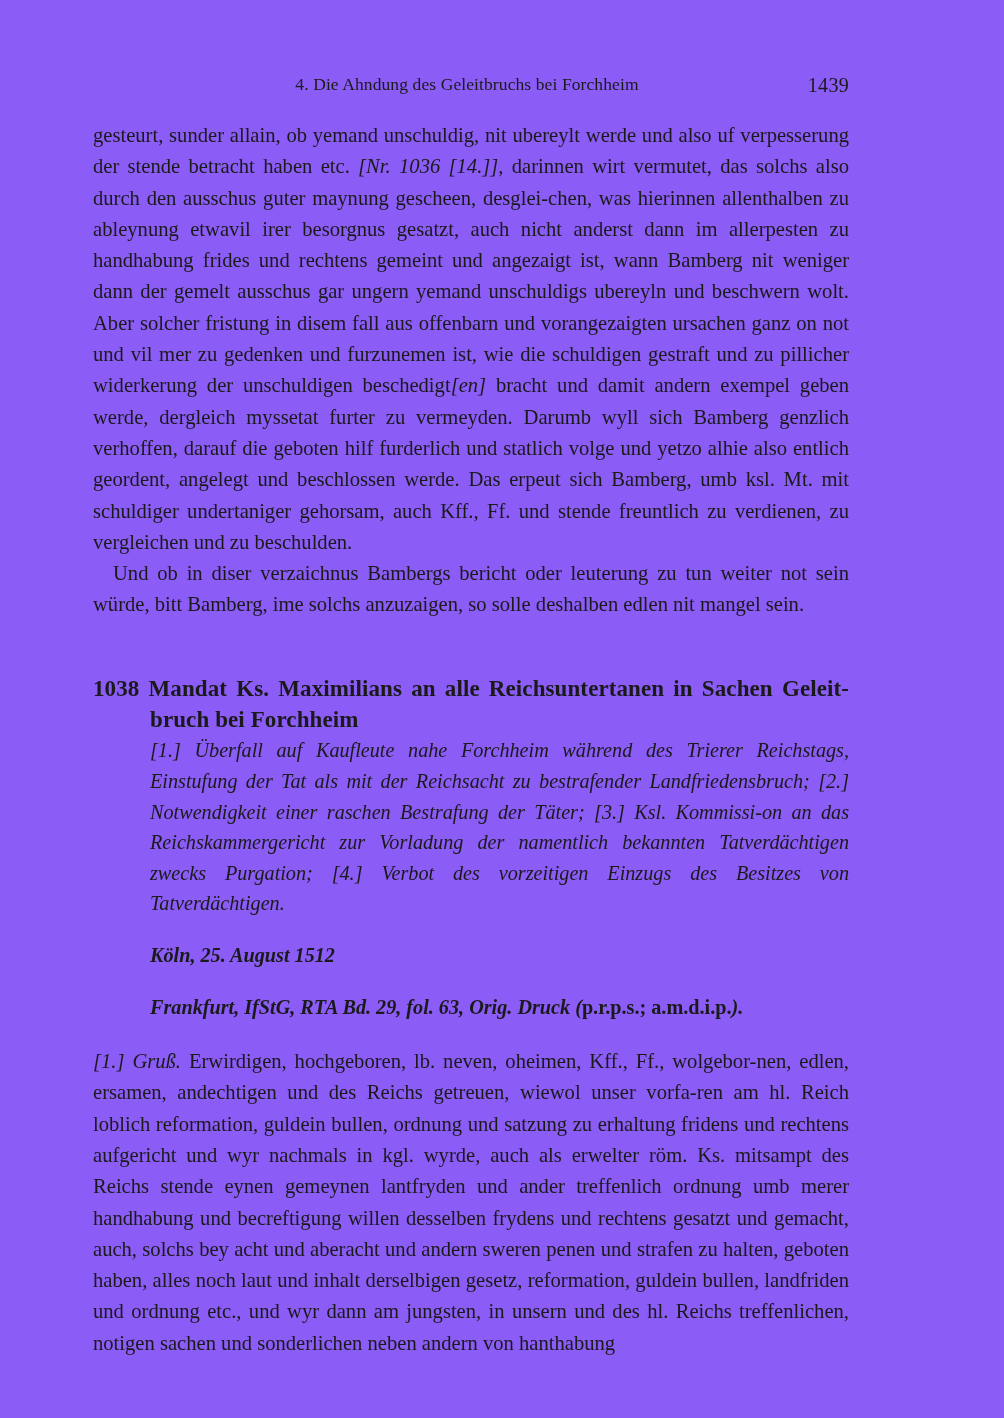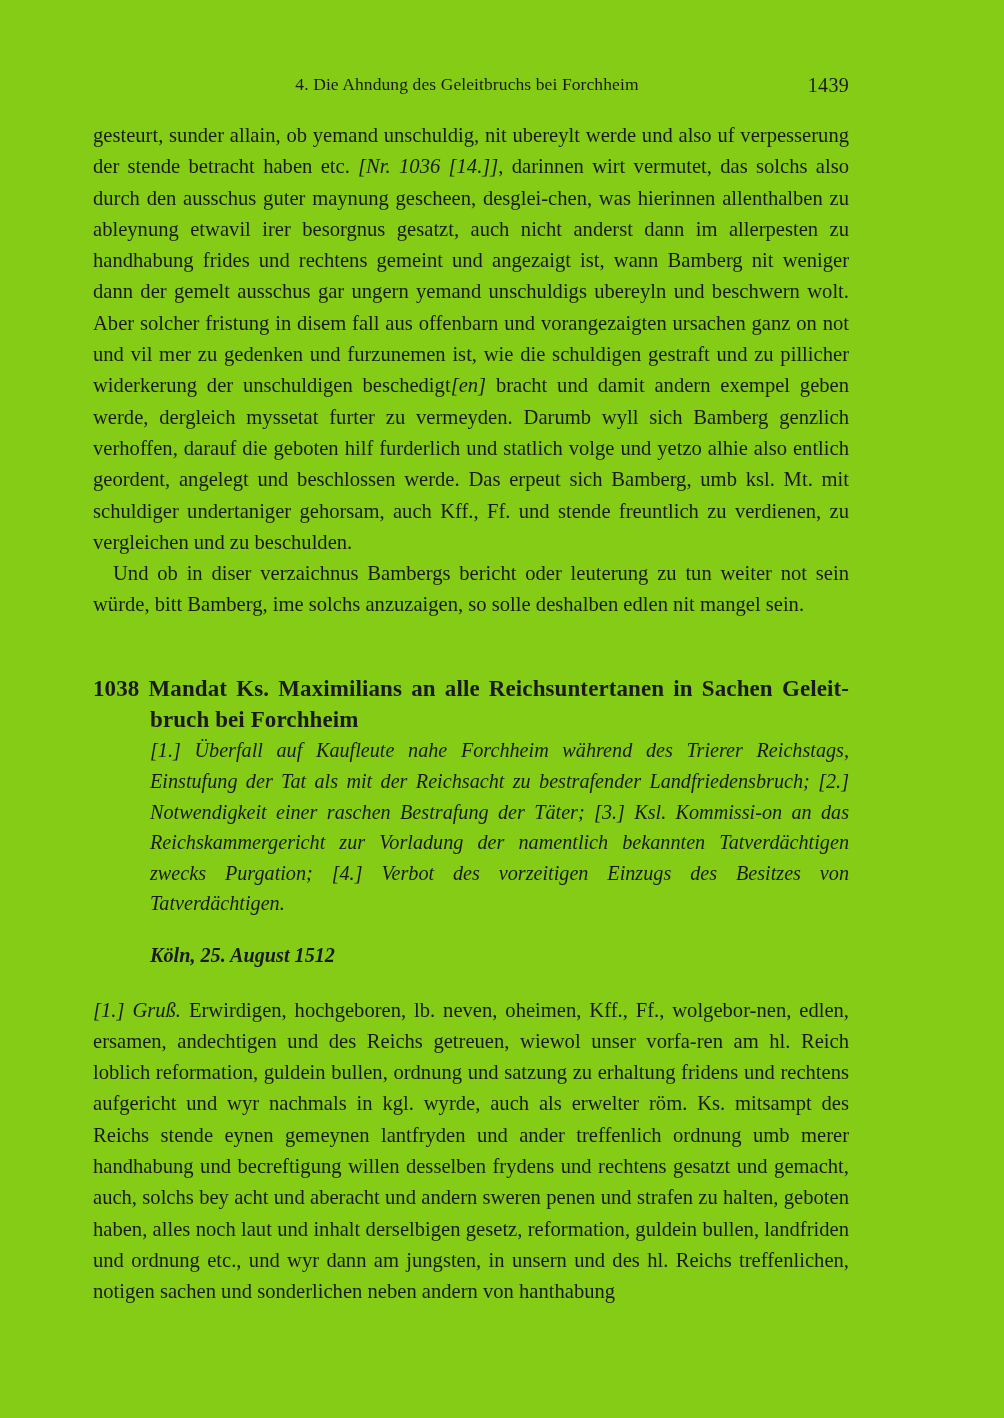--- a/index.html
+++ b/index.html
@@ -9,21 +9,21 @@
   }
   body {
     font-family: "Liberation Serif", "DejaVu Serif", serif;
     color: #1a1a1a;
   }
   #page {
     position: relative;
     width: 1004px;
     height: 1418px;
     margin: 0 auto;
-    background: #84cc16;
+    background: #8b5cf6;
     overflow: hidden;
     box-sizing: border-box;
   }
   #content {
     position: absolute;
     left: 93px;
     top: 74px;
     width: 756px;
   }
 
@@ -122,19 +122,20 @@
     <div class="heading-block">
       <p class="section-heading"><span>1038</span>&nbsp;<span>Mandat Ks. Maximilians an alle Reichsuntertanen in Sachen Geleit-bruch bei Forchheim</span></p>
     </div>
 
     <div class="regest-block">
       <p class="regest">[1.] Überfall auf Kaufleute nahe Forchheim während des Trierer Reichstags, Einstufung der Tat als mit der Reichsacht zu bestrafender Landfriedensbruch; [2.] Notwendigkeit einer raschen Bestrafung der Täter; [3.] Ksl. Kommissi-on an das Reichskammergericht zur Vorladung der namentlich bekannten Tatverdächtigen zwecks Purgation; [4.] Verbot des vorzeitigen Einzugs des Besitzes von Tatverdächtigen.</p>
     </div>
 
     <p class="dateline">Köln, 25. August 1512</p>
 
+    <p class="sourceline"><span>Frankfurt, IfStG, RTA Bd. 29, fol. 63, Orig. Druck (</span><span class="roman">p.r.p.s.; a.m.d.i.p.</span><span>).</span></p>
 
     <div class="final-para">
       <p class="body"><i>[1.] Gruß.</i><span> Erwirdigen, hochgeboren, lb. neven, oheimen, Kff., Ff., wolgebor-nen, edlen, ersamen, andechtigen und des Reichs getreuen, wiewol unser vorfa-ren am hl. Reich loblich reformation, guldein bullen, ordnung und satzung zu erhaltung fridens und rechtens aufgericht und wyr nachmals in kgl. wyrde, auch als erwelter röm. Ks. mitsampt des Reichs stende eynen gemeynen lantfryden und ander treffenlich ordnung umb merer handhabung und becreftigung willen desselben frydens und rechtens gesatzt und gemacht, auch, solchs bey acht und aberacht und andern sweren penen und strafen zu halten, geboten haben, alles noch laut und inhalt derselbigen gesetz, reformation, guldein bullen, landfriden und ordnung etc., und wyr dann am jungsten, in unsern und des hl. Reichs treffenlichen, notigen sachen und sonderlichen neben andern von hanthabung</span></p>
     </div>
 
   </div>
 </div>
 
 </body></html>

